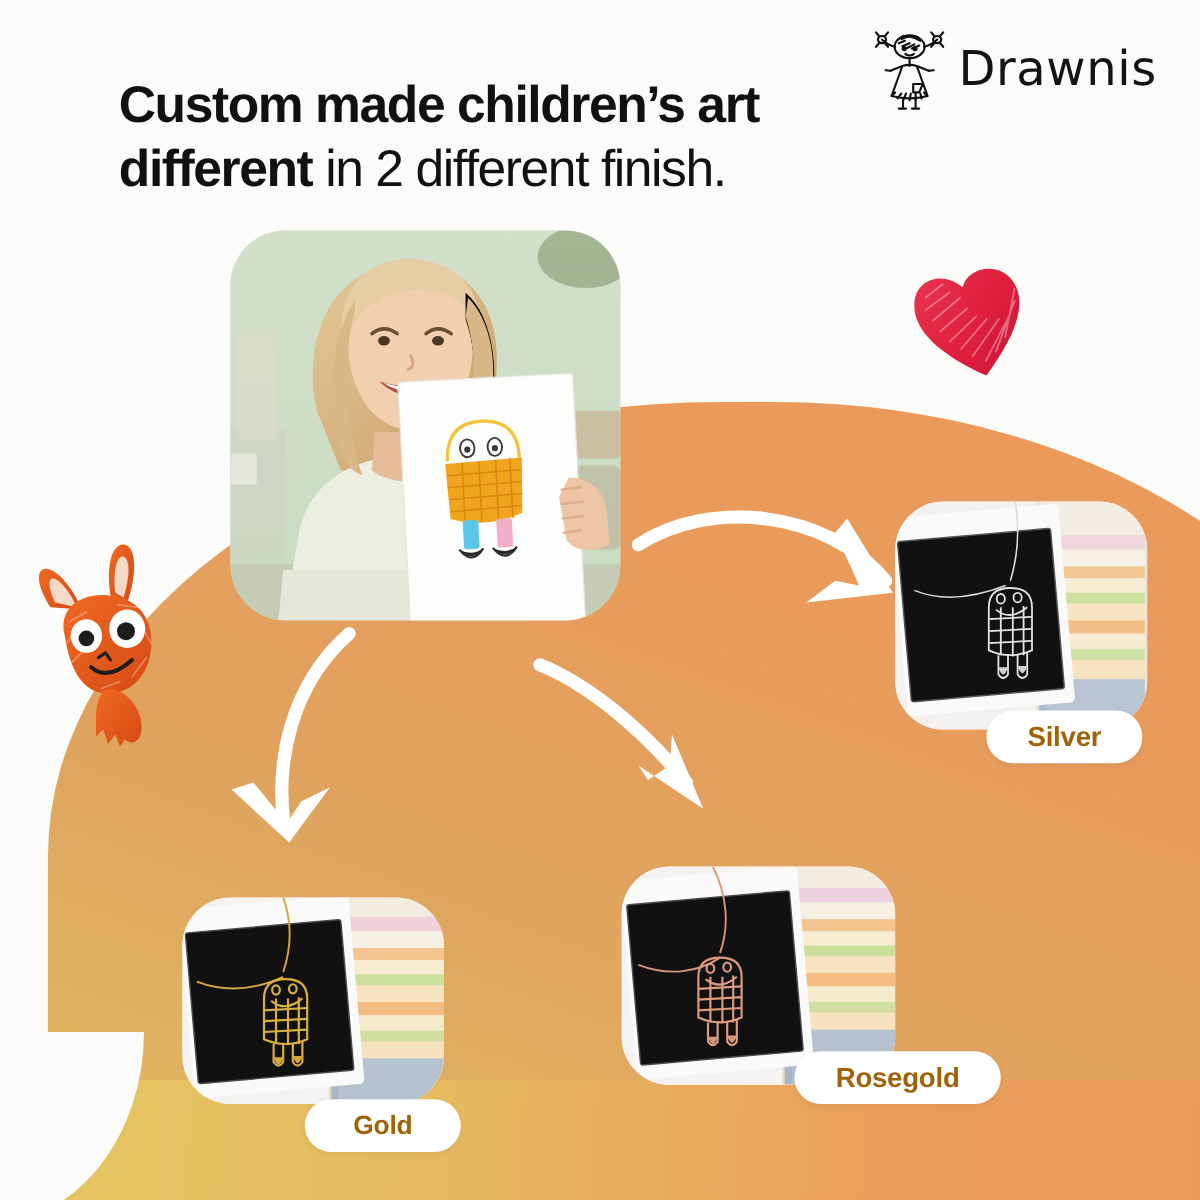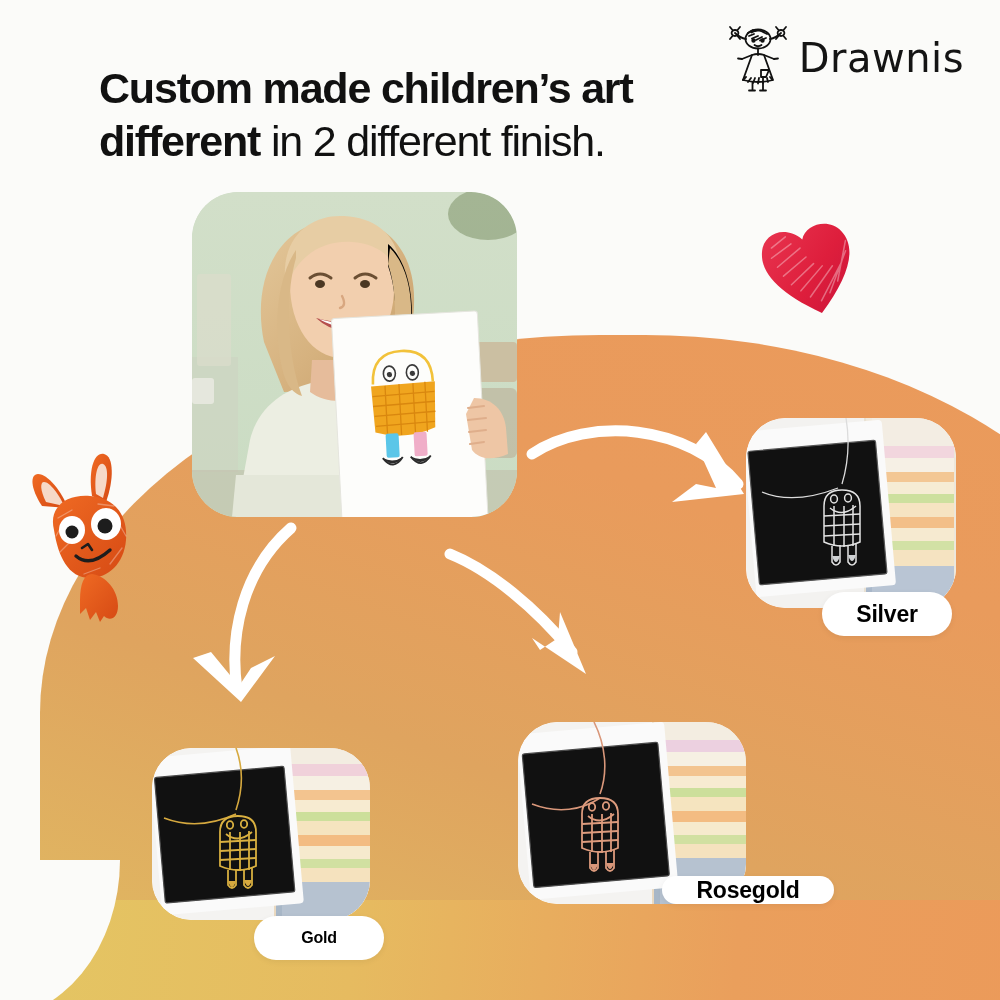--- a/index.html
+++ b/index.html
@@ -59,26 +59,26 @@
   .card{position:absolute;border-radius:40px;overflow:hidden;z-index:16;background:#ffffff;}
   .card svg{display:block;width:100%;height:100%;}
   #card-silver{left:746px;top:418px;width:210px;height:190px;}
   #card-gold{left:152px;top:748px;width:218px;height:172px;}
   #card-rose{left:518px;top:722px;width:228px;height:182px;}
 
   
   .pill{
     position:absolute;z-index:25;background:#fff;border-radius:999px;
     display:flex;align-items:center;justify-content:center;
-    font-weight:700;color:#000000;letter-spacing:-.2px;
+    font-weight:700;color:#a16207;letter-spacing:-.2px;
     box-shadow:0 2px 6px rgba(0,0,0,.06);
   }
   #pill-silver{left:822px;top:592px;width:130px;height:44px;font-size:23px;}
-  #pill-gold{left:254px;top:916px;width:130px;height:44px;font-size:16px;}
-  #pill-rose{left:662px;top:876px;width:172px;height:28px;font-size:23px;}
+  #pill-gold{left:254px;top:916px;width:130px;height:44px;font-size:22px;}
+  #pill-rose{left:662px;top:876px;width:172px;height:44px;font-size:23px;}
 
   
   .doodle{position:absolute;z-index:22;}
   #doodle-heart{left:752px;top:206px;width:120px;height:120px;}
   #doodle-bunny{left:14px;top:444px;width:150px;height:180px;}
 
   
   .arrow{position:absolute;z-index:18;}
   #arrow-silver{left:520px;top:398px;width:270px;height:150px;}
   #arrow-gold{left:185px;top:518px;width:160px;height:190px;}

